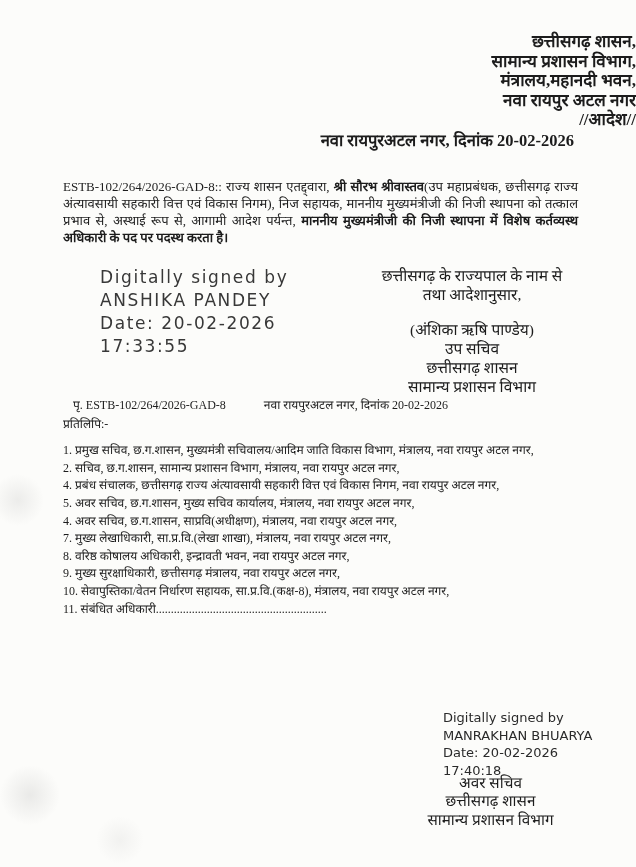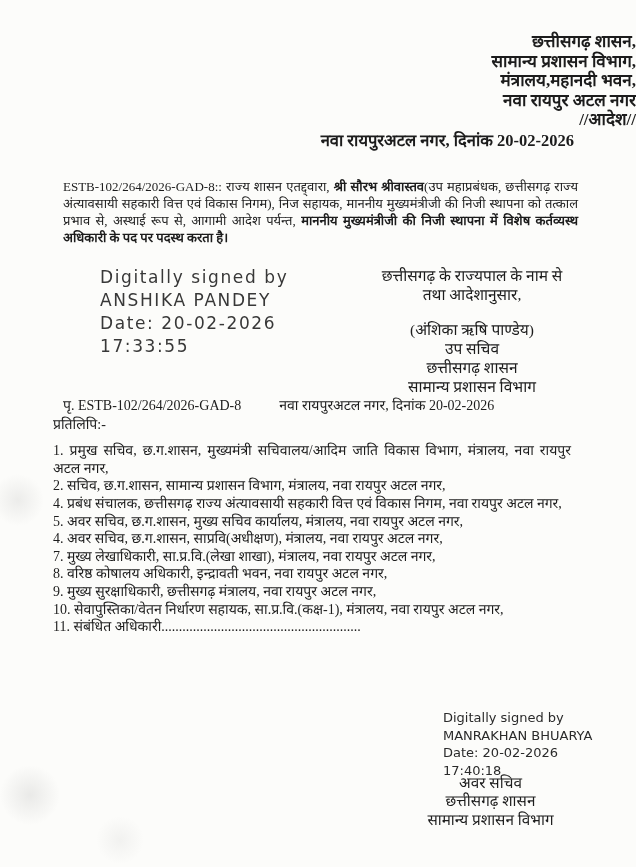--- a/index.html
+++ b/index.html
@@ -58,22 +58,22 @@
   
   .authority-block {
     position: absolute; top: 266px; left: 352px; width: 196px;
     text-align: center;
     font-size: 15.5px; line-height: 19px; margin-left: 22px;
   }
   .authority-gap { height: 16px; }
 
   
   .endorsement {
-    position: absolute; top: 397px; left: 53px; width: 518px;
-    font-size: 14px; line-height: 17.6px;
+    position: absolute; top: 397px; left: 63px; width: 518px;
+    font-size: 12px; line-height: 17.6px;
   }
   .endorse-refline { display: flex; margin-left: 10px; margin-bottom: 1px; }
   .endorse-ref { font-weight: normal; }
   .endorse-date { margin-left: 38px; }
   .copy-label { margin-bottom: 9px; }
   .copy-item { text-align: justify; }
   .closing-line { margin-top: 0; }
 
   
   .digital-sig-2 {
@@ -129,21 +129,21 @@
     </div>
     <div class="copy-label">प्रतिलिपि:-</div>
     <div class="copy-item">1. प्रमुख सचिव, छ.ग.शासन, मुख्यमंत्री सचिवालय/आदिम जाति विकास विभाग, मंत्रालय, नवा रायपुर अटल नगर,</div>
     <div class="copy-item">2. सचिव, छ.ग.शासन, सामान्य प्रशासन विभाग, मंत्रालय, नवा रायपुर अटल नगर,</div>
     <div class="copy-item">4. प्रबंध संचालक, छत्तीसगढ़ राज्य अंत्यावसायी सहकारी वित्त एवं विकास निगम, नवा रायपुर अटल नगर,</div>
     <div class="copy-item">5. अवर सचिव, छ.ग.शासन, मुख्य सचिव कार्यालय, मंत्रालय, नवा रायपुर अटल नगर,</div>
     <div class="copy-item">4. अवर सचिव, छ.ग.शासन, साप्रवि(अधीक्षण), मंत्रालय, नवा रायपुर अटल नगर,</div>
     <div class="copy-item">7. मुख्य लेखाधिकारी, सा.प्र.वि.(लेखा शाखा), मंत्रालय, नवा रायपुर अटल नगर,</div>
     <div class="copy-item">8. वरिष्ठ कोषालय अधिकारी, इन्द्रावती भवन, नवा रायपुर अटल नगर,</div>
     <div class="copy-item">9. मुख्य सुरक्षाधिकारी, छत्तीसगढ़ मंत्रालय, नवा रायपुर अटल नगर,</div>
-    <div class="copy-item">10. सेवापुस्तिका/वेतन निर्धारण सहायक, सा.प्र.वि.(कक्ष-1), मंत्रालय, नवा रायपुर अटल नगर,</div>
+    <div class="copy-item">10. सेवापुस्तिका/वेतन निर्धारण सहायक, सा.प्र.वि.(कक्ष-8), मंत्रालय, नवा रायपुर अटल नगर,</div>
     <div class="copy-item">11. संबंधित अधिकारी.........................................................</div>
   </div>
 
   <div class="digital-sig-2">
     <div>Digitally signed by</div>
     <div>MANRAKHAN BHUARYA</div>
     <div>Date: 20-02-2026</div>
     <div>17:40:18</div>
   </div>
 

